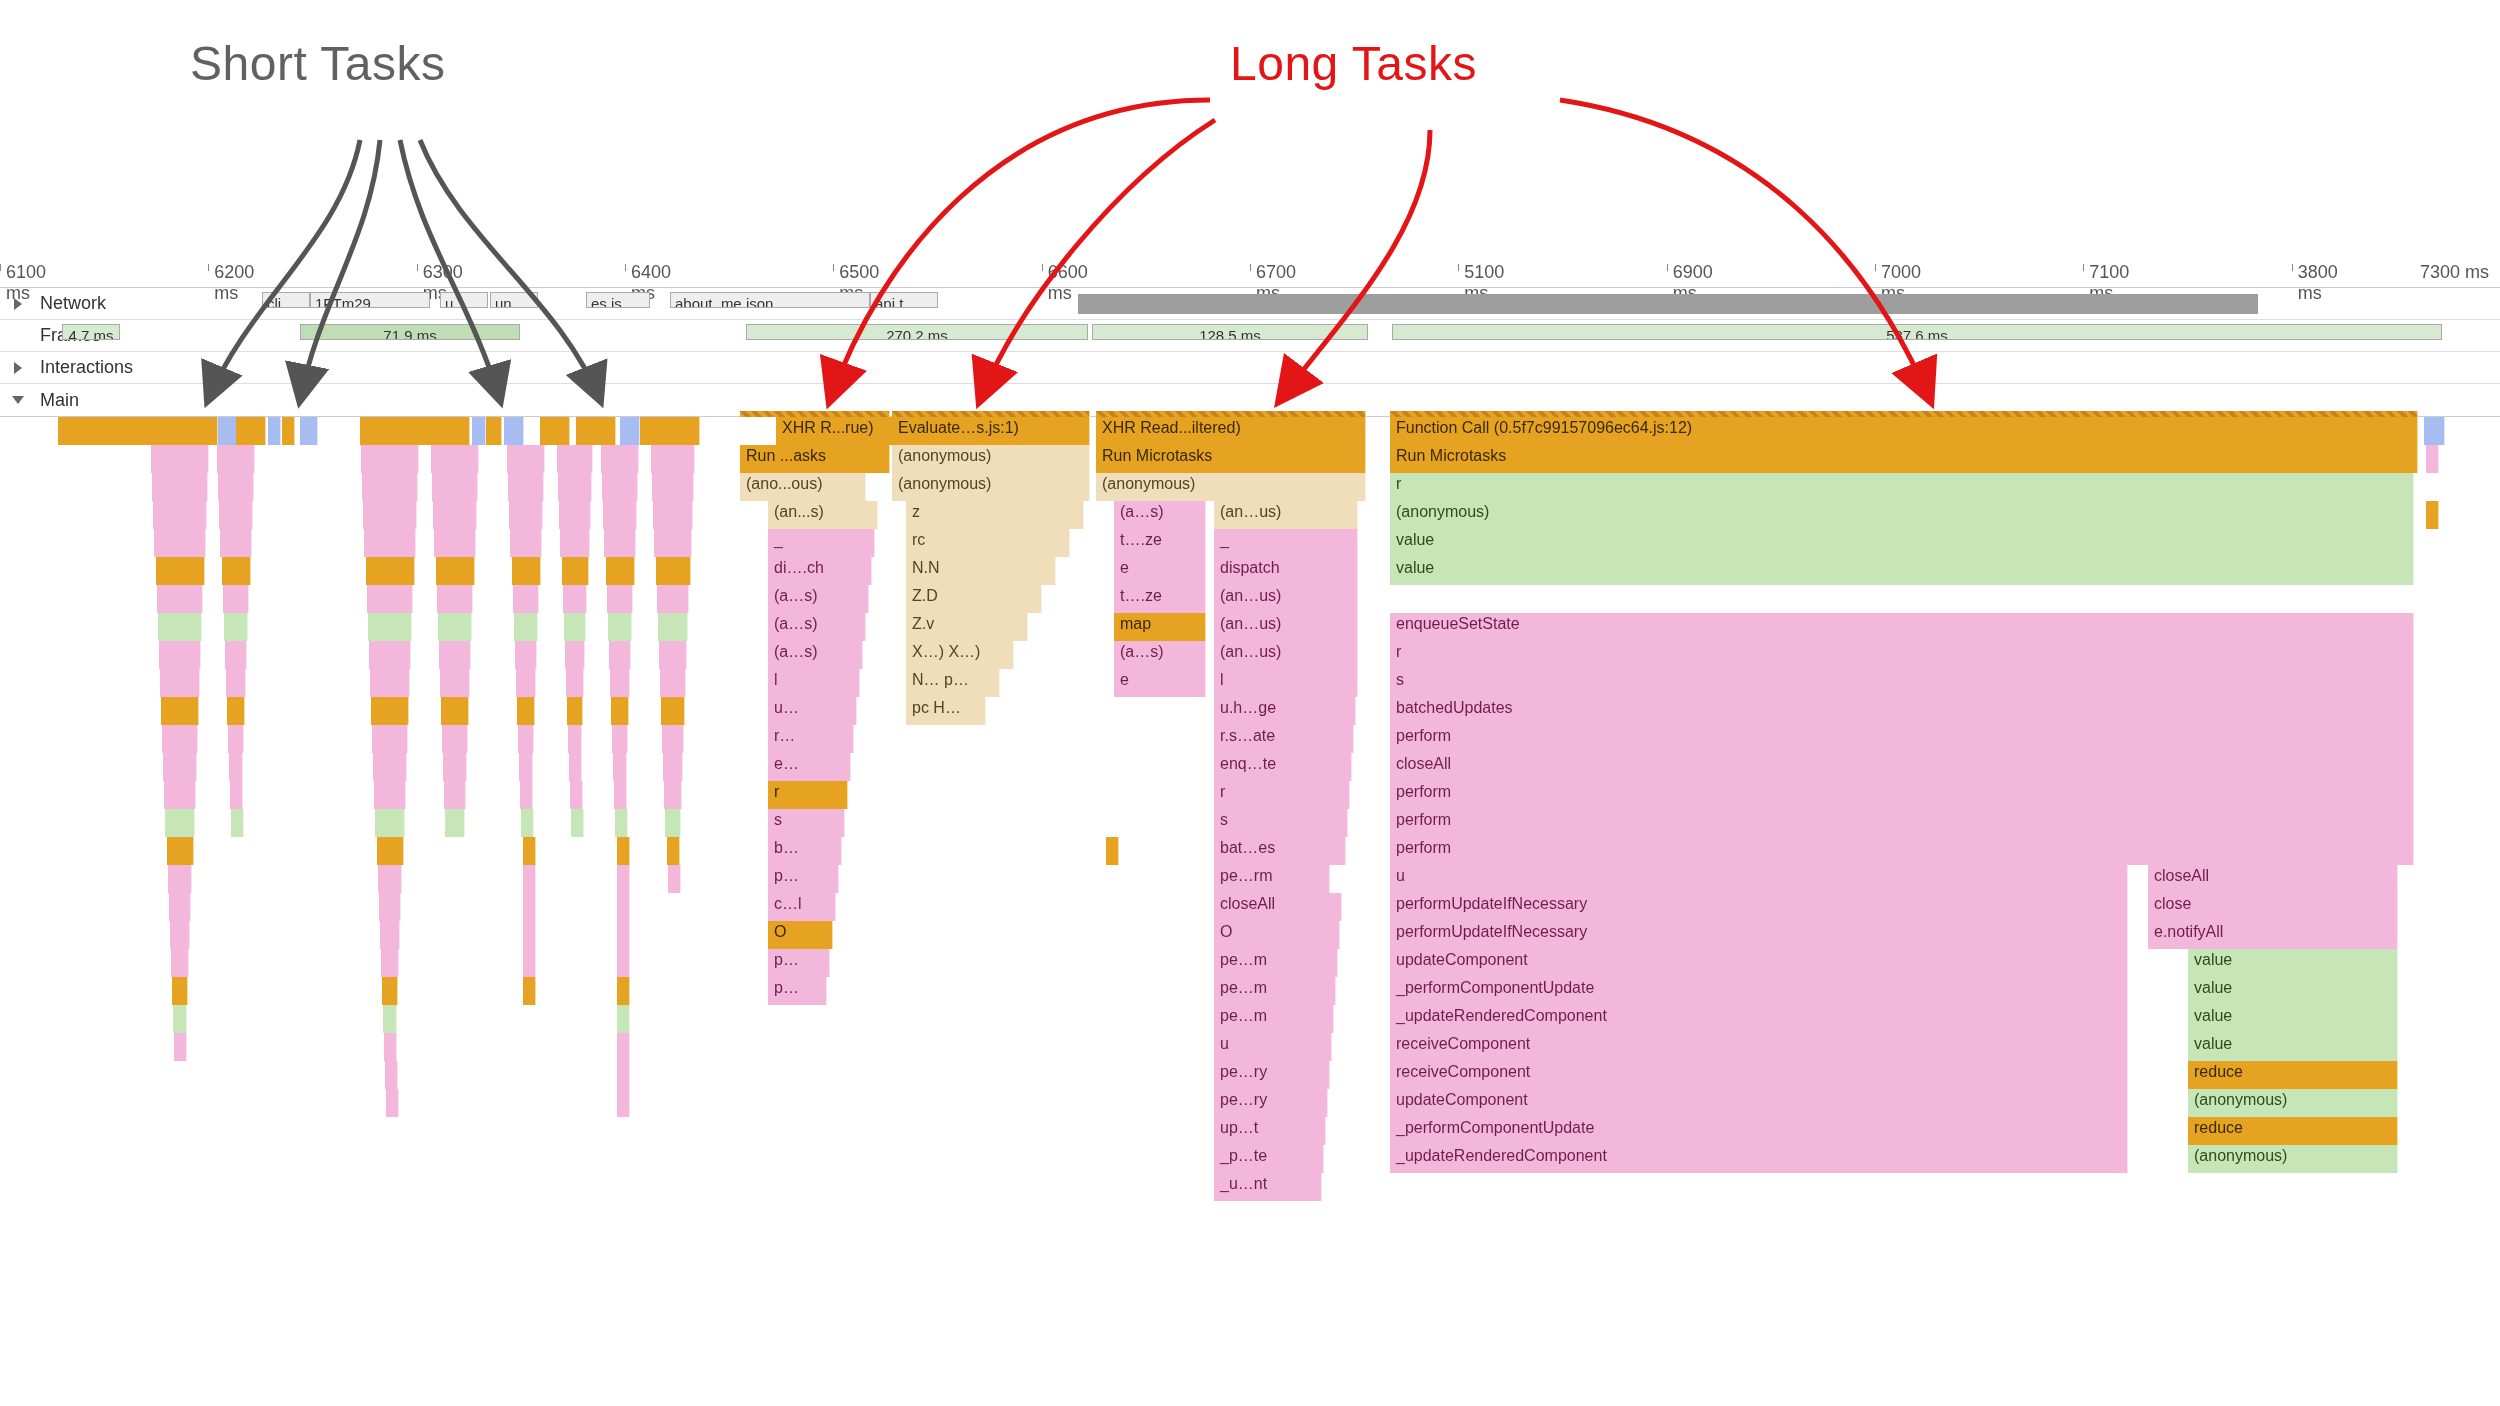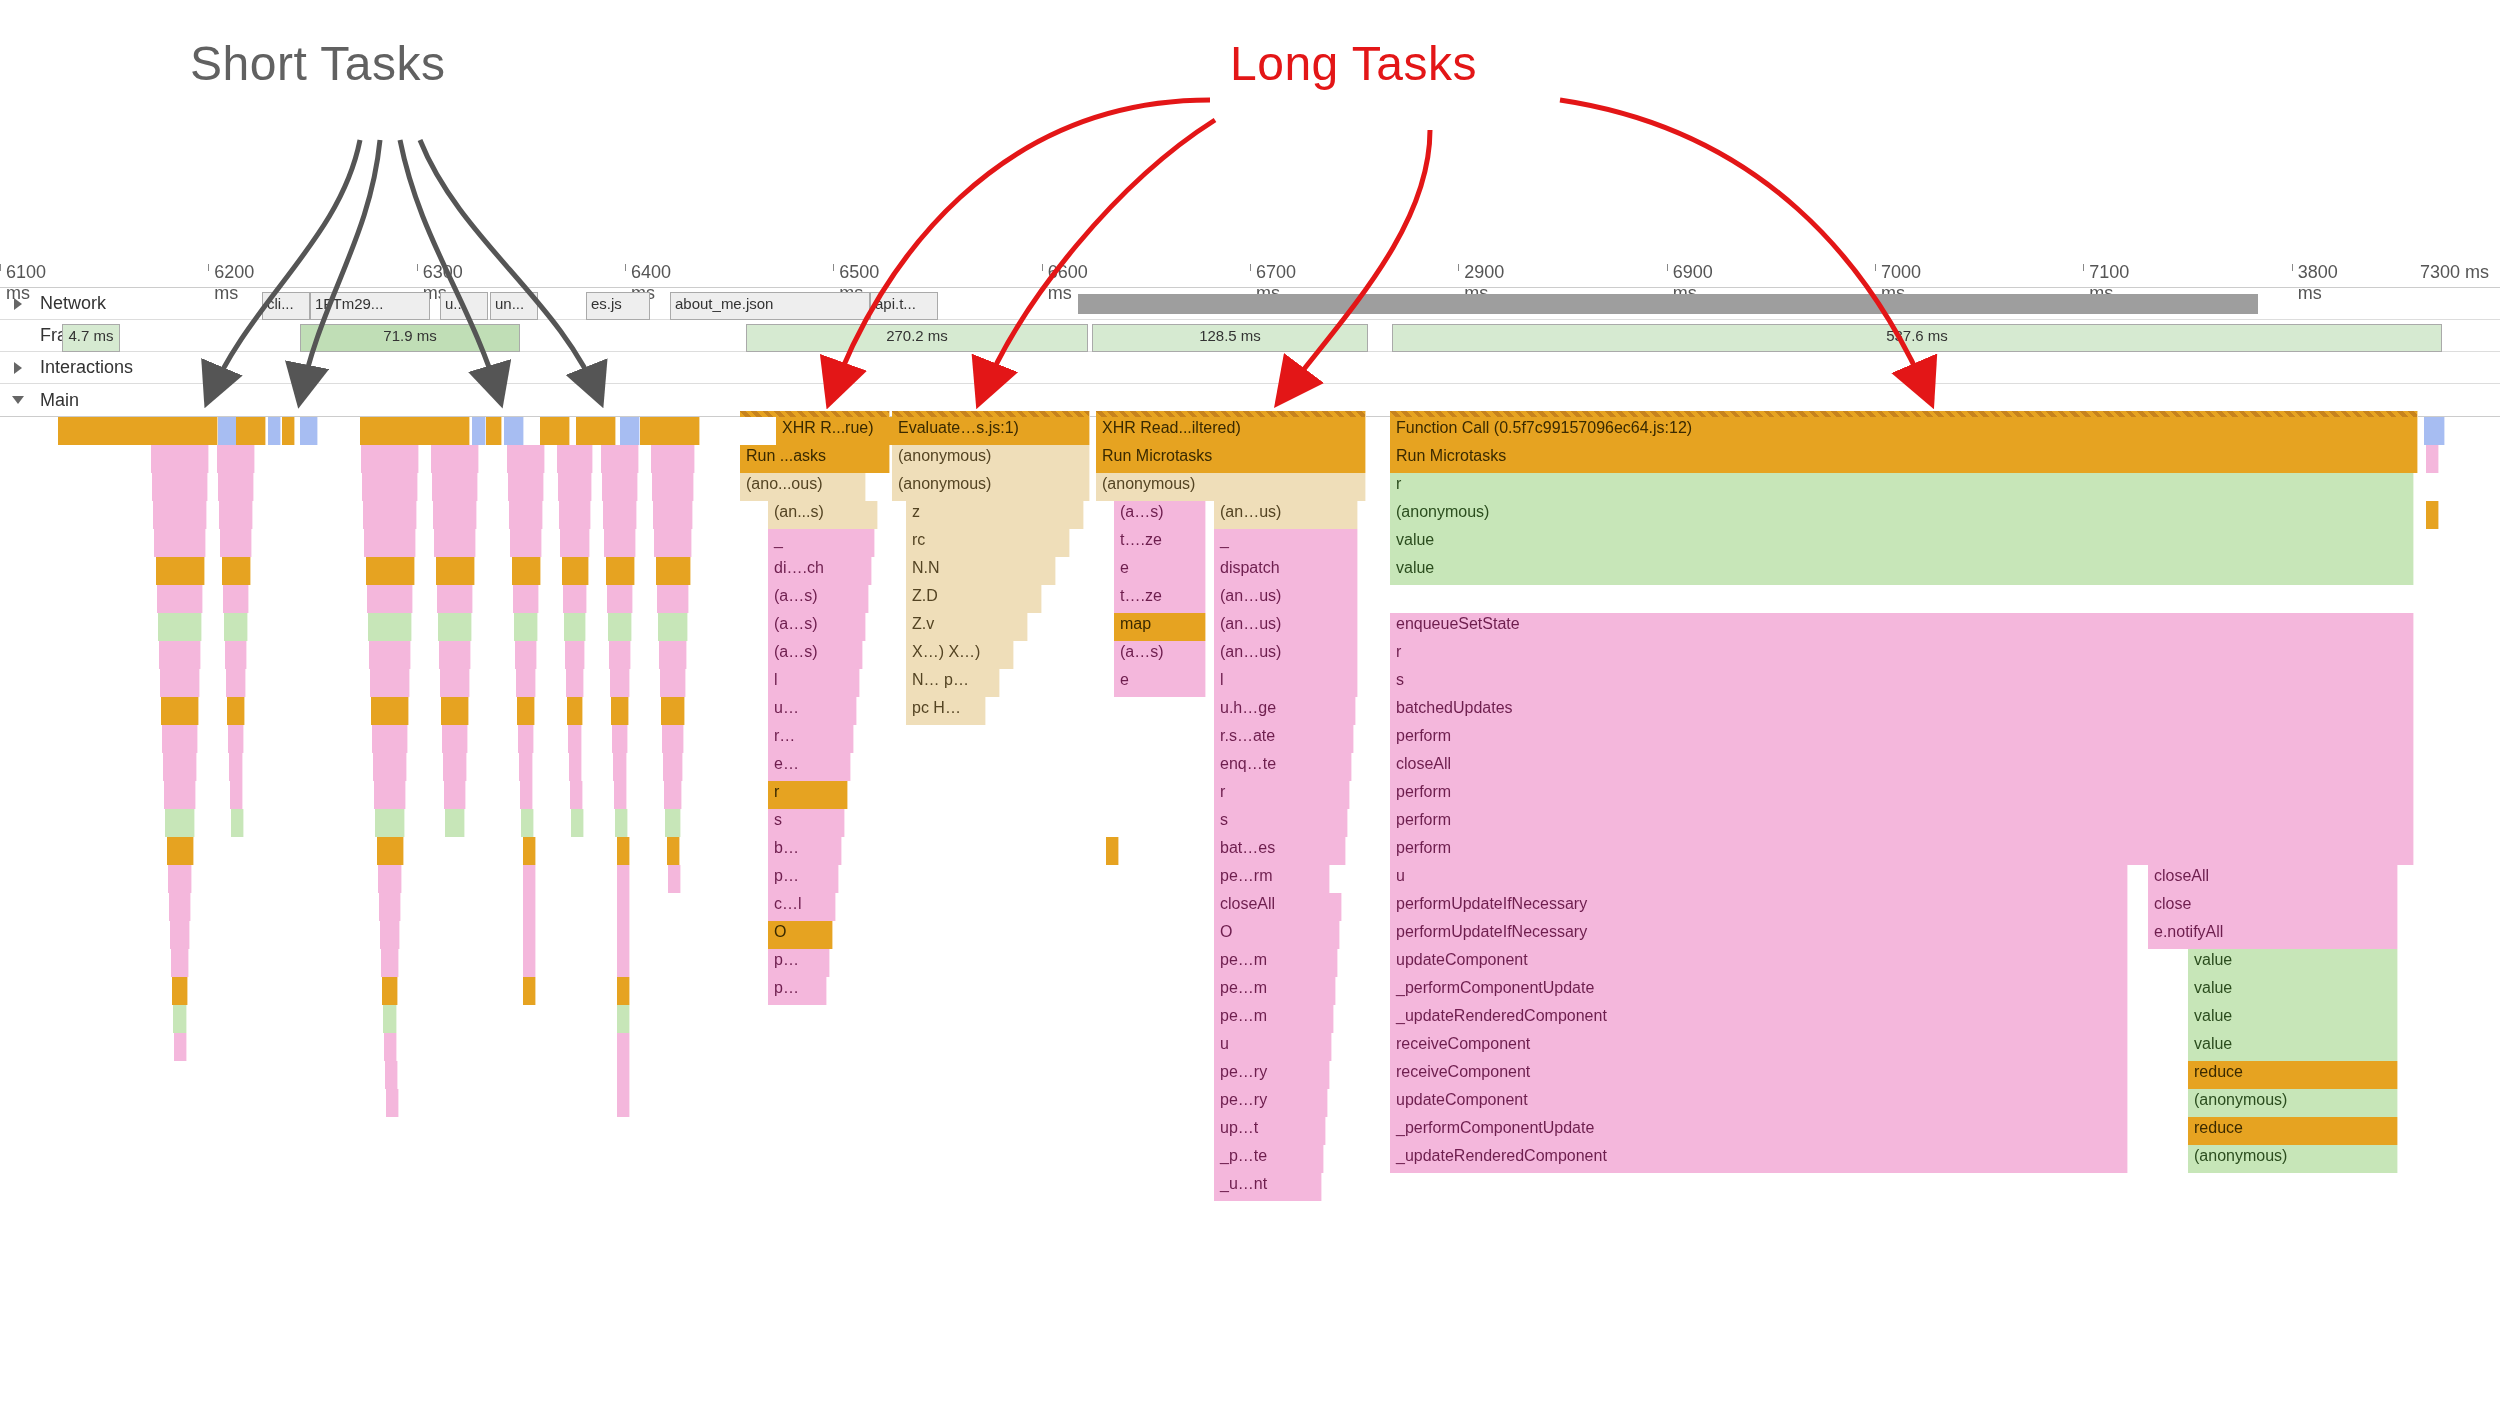--- a/index.html
+++ b/index.html
@@ -19,21 +19,21 @@
   .tick:last-child span { left: -80px; }
 
   .row { height: 32px; border-bottom: 1px solid #ddd; display: flex; align-items: center; position: relative; font-size: 18px; color: #333; }
   .row .gutter { width: 36px; display: flex; align-items: center; justify-content: center; }
   .row .label  { min-width: 130px; padding-left: 4px; }
   .row .track  { position: absolute; left: 0; right: 0; top: 0; bottom: 0; }
   .tri { display:inline-block; width:0; height:0; border-style:solid; }
   .tri-right { border-width: 6px 0 6px 8px; border-color: transparent transparent transparent #666; }
   .tri-down  { border-width: 8px 6px 0 6px; border-color: #666 transparent transparent transparent; }
 
-  .bar { position: absolute; top: 4px; height: 28px; border: 1px solid #aaa; font-size: 15px; padding: 2px 4px; overflow: hidden; white-space: nowrap; color: #333; background: #eee; }
+  .bar { position: absolute; top: 4px; height: 16px; border: 1px solid #aaa; font-size: 15px; padding: 2px 4px; overflow: hidden; white-space: nowrap; color: #333; background: #eee; }
   .net-bar  { background: #eee; }
   .frame-bar{ background: #d6ead1; text-align: center; }
   .frame-bar.dark { background: #c0deb6; }
 
   
   .flame { position: relative; border-top: 1px solid #ccc; }
   .cell { position: absolute; height: 28px; font-size: 16px; padding: 2px 6px; overflow: hidden; white-space: nowrap; text-overflow: clip; border-right: 1px solid rgba(255,255,255,.6); }
   .c-orange{ background:#e6a321; color:#3a2a00; }
   .c-tan   { background:#efdeb9; color:#544423; }
   .c-pink  { background:#f4b7dc; color:#6e1e4e; }
@@ -87,21 +87,21 @@
       <div class="tick" style="left: 833.333px;">
         <span>6500 ms</span>
       </div>
       <div class="tick" style="left: 1041.67px;">
         <span>6600 ms</span>
       </div>
       <div class="tick" style="left: 1250px;">
         <span>6700 ms</span>
       </div>
       <div class="tick" style="left: 1458.33px;">
-        <span>2900 ms</span>
+        <span>5100 ms</span>
       </div>
       <div class="tick" style="left: 1666.67px;">
         <span>6900 ms</span>
       </div>
       <div class="tick" style="left: 1875px;">
         <span>7000 ms</span>
       </div>
       <div class="tick" style="left: 2083.33px;">
         <span>7100 ms</span>
       </div>

